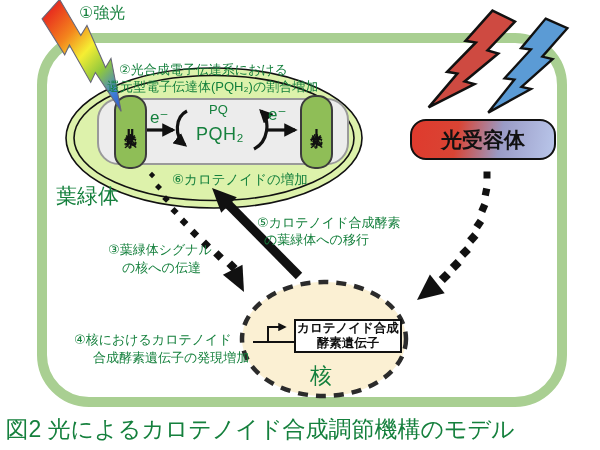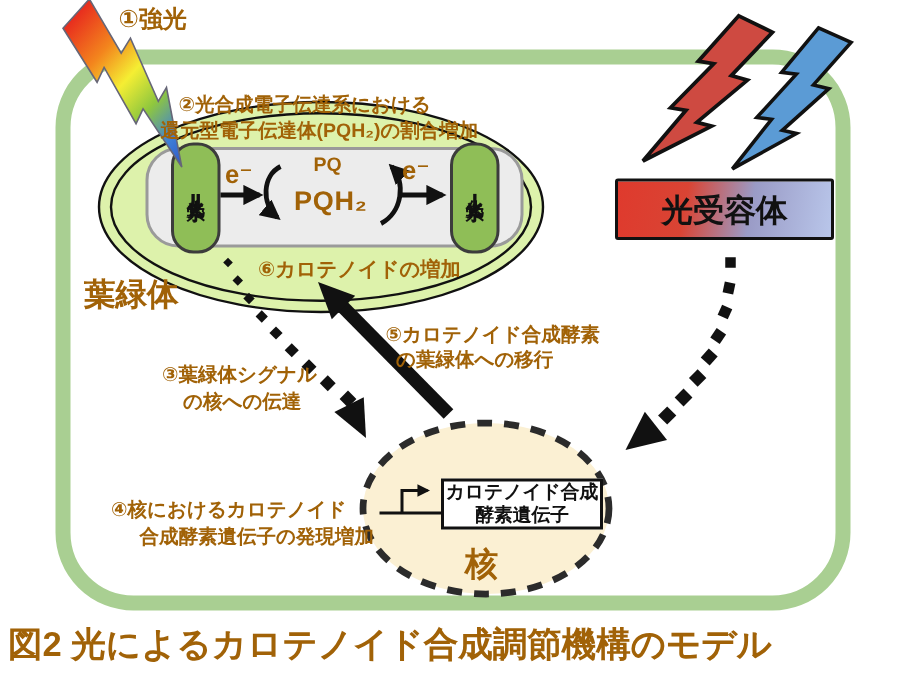--- a/index.html
+++ b/index.html
@@ -2,21 +2,21 @@
 <html><head>
 <meta charset="utf-8">
 <style>
   html,body{margin:0;padding:0;background:#ffffff;}
   .stage{
     position:relative;width:600px;height:450px;background:#ffffff;overflow:hidden;
     font-family:"Liberation Sans","DejaVu Sans",sans-serif;color:#111;
   }
   .stage *{box-sizing:border-box;}
   .abs{position:absolute;white-space:nowrap;}
-  .lbl{font-weight:bold;color:#a16207;z-index:5;}
+  .lbl{font-weight:normal;color:#15803d;z-index:5;}
   .cell{
     position:absolute;left:37px;top:33px;width:530px;height:374px;
     border:10px solid #a9cf92;border-radius:52px;background:#ffffff;z-index:0;
   }
   svg.layer{position:absolute;left:0;top:0;z-index:2;}
   .fs13{font-size:13px;}
   .step1{left:79px;top:3px;font-size:16px;}
   .step2a{left:119px;top:61px;}
   .step2b{left:107px;top:78px;}
   .eminus{font-size:17px;z-index:6;}
@@ -31,21 +31,21 @@
   .step6{left:172px;top:171px;font-size:13.5px;z-index:6;}
   .chloro{left:56px;top:182px;font-size:21px;}
   .step3a{left:108px;top:241px;}
   .step3b{left:122px;top:259px;}
   .step5a{left:257px;top:214px;}
   .step5b{left:264px;top:231px;}
   .step4a{left:74px;top:331px;}
   .step4b{left:93px;top:349px;}
   .photoreceptor{
     position:absolute;left:410px;top:119px;width:146px;height:41px;z-index:4;
-    border:2.5px solid #111;border-radius:2px;
+    border:2.5px solid #111;border-radius:16px;
     background:linear-gradient(100deg,#df3a2d 0%,#d94434 32%,#9a9bc6 62%,#b9c6ea 100%);
     display:flex;align-items:center;justify-content:center;
     font-size:21px;font-weight:bold;color:#111;
   }
   .genebox{
     position:absolute;left:294px;top:319px;width:108px;height:34px;z-index:6;
     background:#ffffff;border:2px solid #111;
     display:flex;flex-direction:column;align-items:center;justify-content:center;
     font-size:12.5px;font-weight:bold;line-height:15px;text-align:left;
   }

